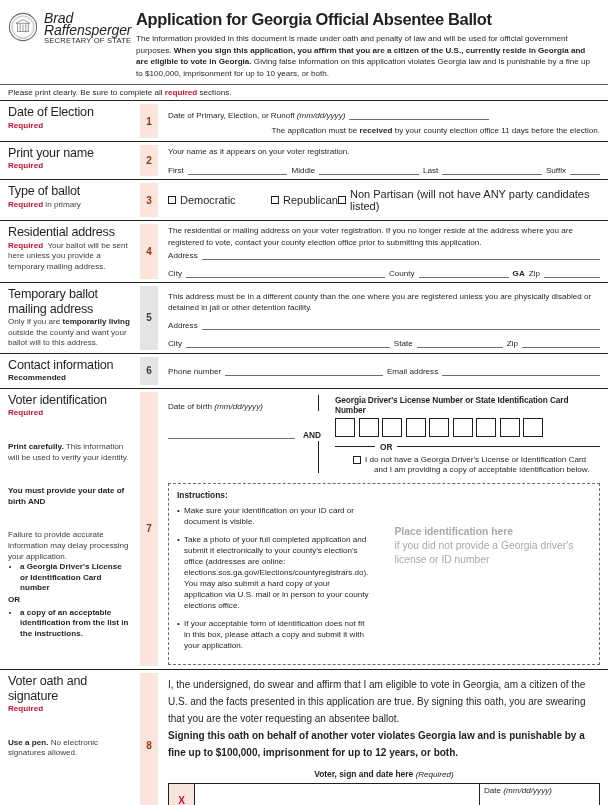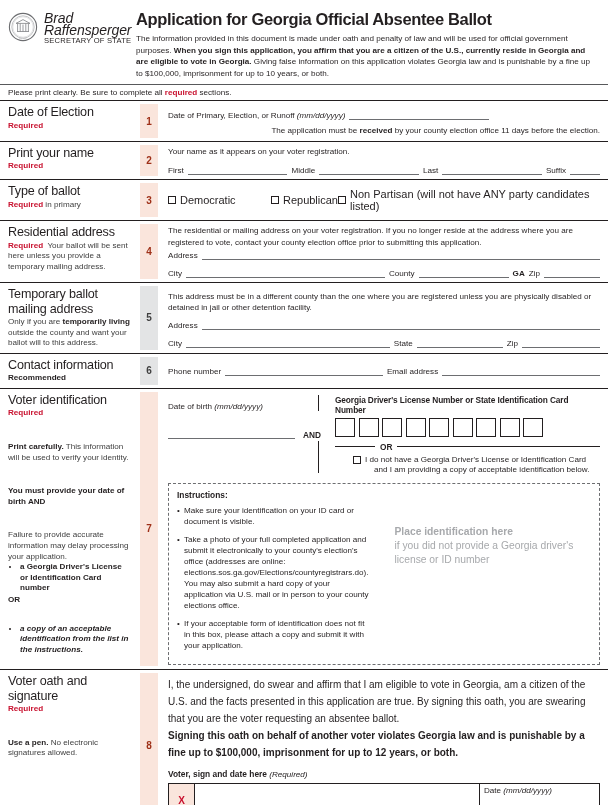--- a/index.html
+++ b/index.html
@@ -233,21 +233,21 @@
     flex: 1 1 auto;
     padding: 28px 0 0 26px;
     color: #a7a9ac;
   }
   .place-id .pi-1 { font-size: 10.3px; font-weight: bold; line-height: 14px; margin-top: 7px; }
   .place-id .pi-2 { font-size: 10.3px; line-height: 14px; }
 
   
   .oath-head { font-size: 10px; line-height: 17px; }
   .oath-bold { font-weight: bold; }
-  .sign-head { font-size: 8.4px; font-weight: bold; margin-top: 8px; }
+  .sign-head { font-size: 8.4px; font-weight: bold; margin-top: 8px; text-align: center; }
   .sign-head .paren { font-weight: normal; font-style: italic; font-size: 8.1px;}
   .sigbox {
     margin-top: 4px;
     display: flex;
     border: 1px solid #231f20;
     height: 34px;
   }
   .sig-x {
     flex: 0 0 26px;
     background: #fae5dc;
@@ -471,21 +471,21 @@
   <div class="col-label">
     <div class="lbl-title">Voter identification</div>
     <div class="lbl-sub"><span class="req-red">Required</span></div>
     <div class="lbl-sub lbl-para"><b>Print carefully.</b><span> This information will be used to verify your identity.</span></div>
     <div class="lbl-sub lbl-para" style="font-weight:bold; color:#231f20;">You must provide your date of birth AND</div>
     <div class="lbl-sub lbl-para">Failure to provide accurate information may delay processing your application.</div>
     <ul class="lbl-bullet-list" style="">
       <li>a Georgia Driver's License or Identification Card number</li>
     </ul>
     <div class="lbl-sub" style="font-weight:bold; color:#231f20; margin-top:1px;">OR</div>
-    <ul class="lbl-bullet-list" style="margin-top:18px;font-style:italic;">
+    <ul class="lbl-bullet-list" style="margin-top:2px;">
       <li>a copy of an acceptable identification from the list in the instructions.</li>
     </ul>
   </div>
   <div class="col-num">
     <div class="numbox">
         <span class="n">7</span>
       </div>
   </div>
   <div class="col-body" style="padding-top:6px;">
     <div class="s7-top">

